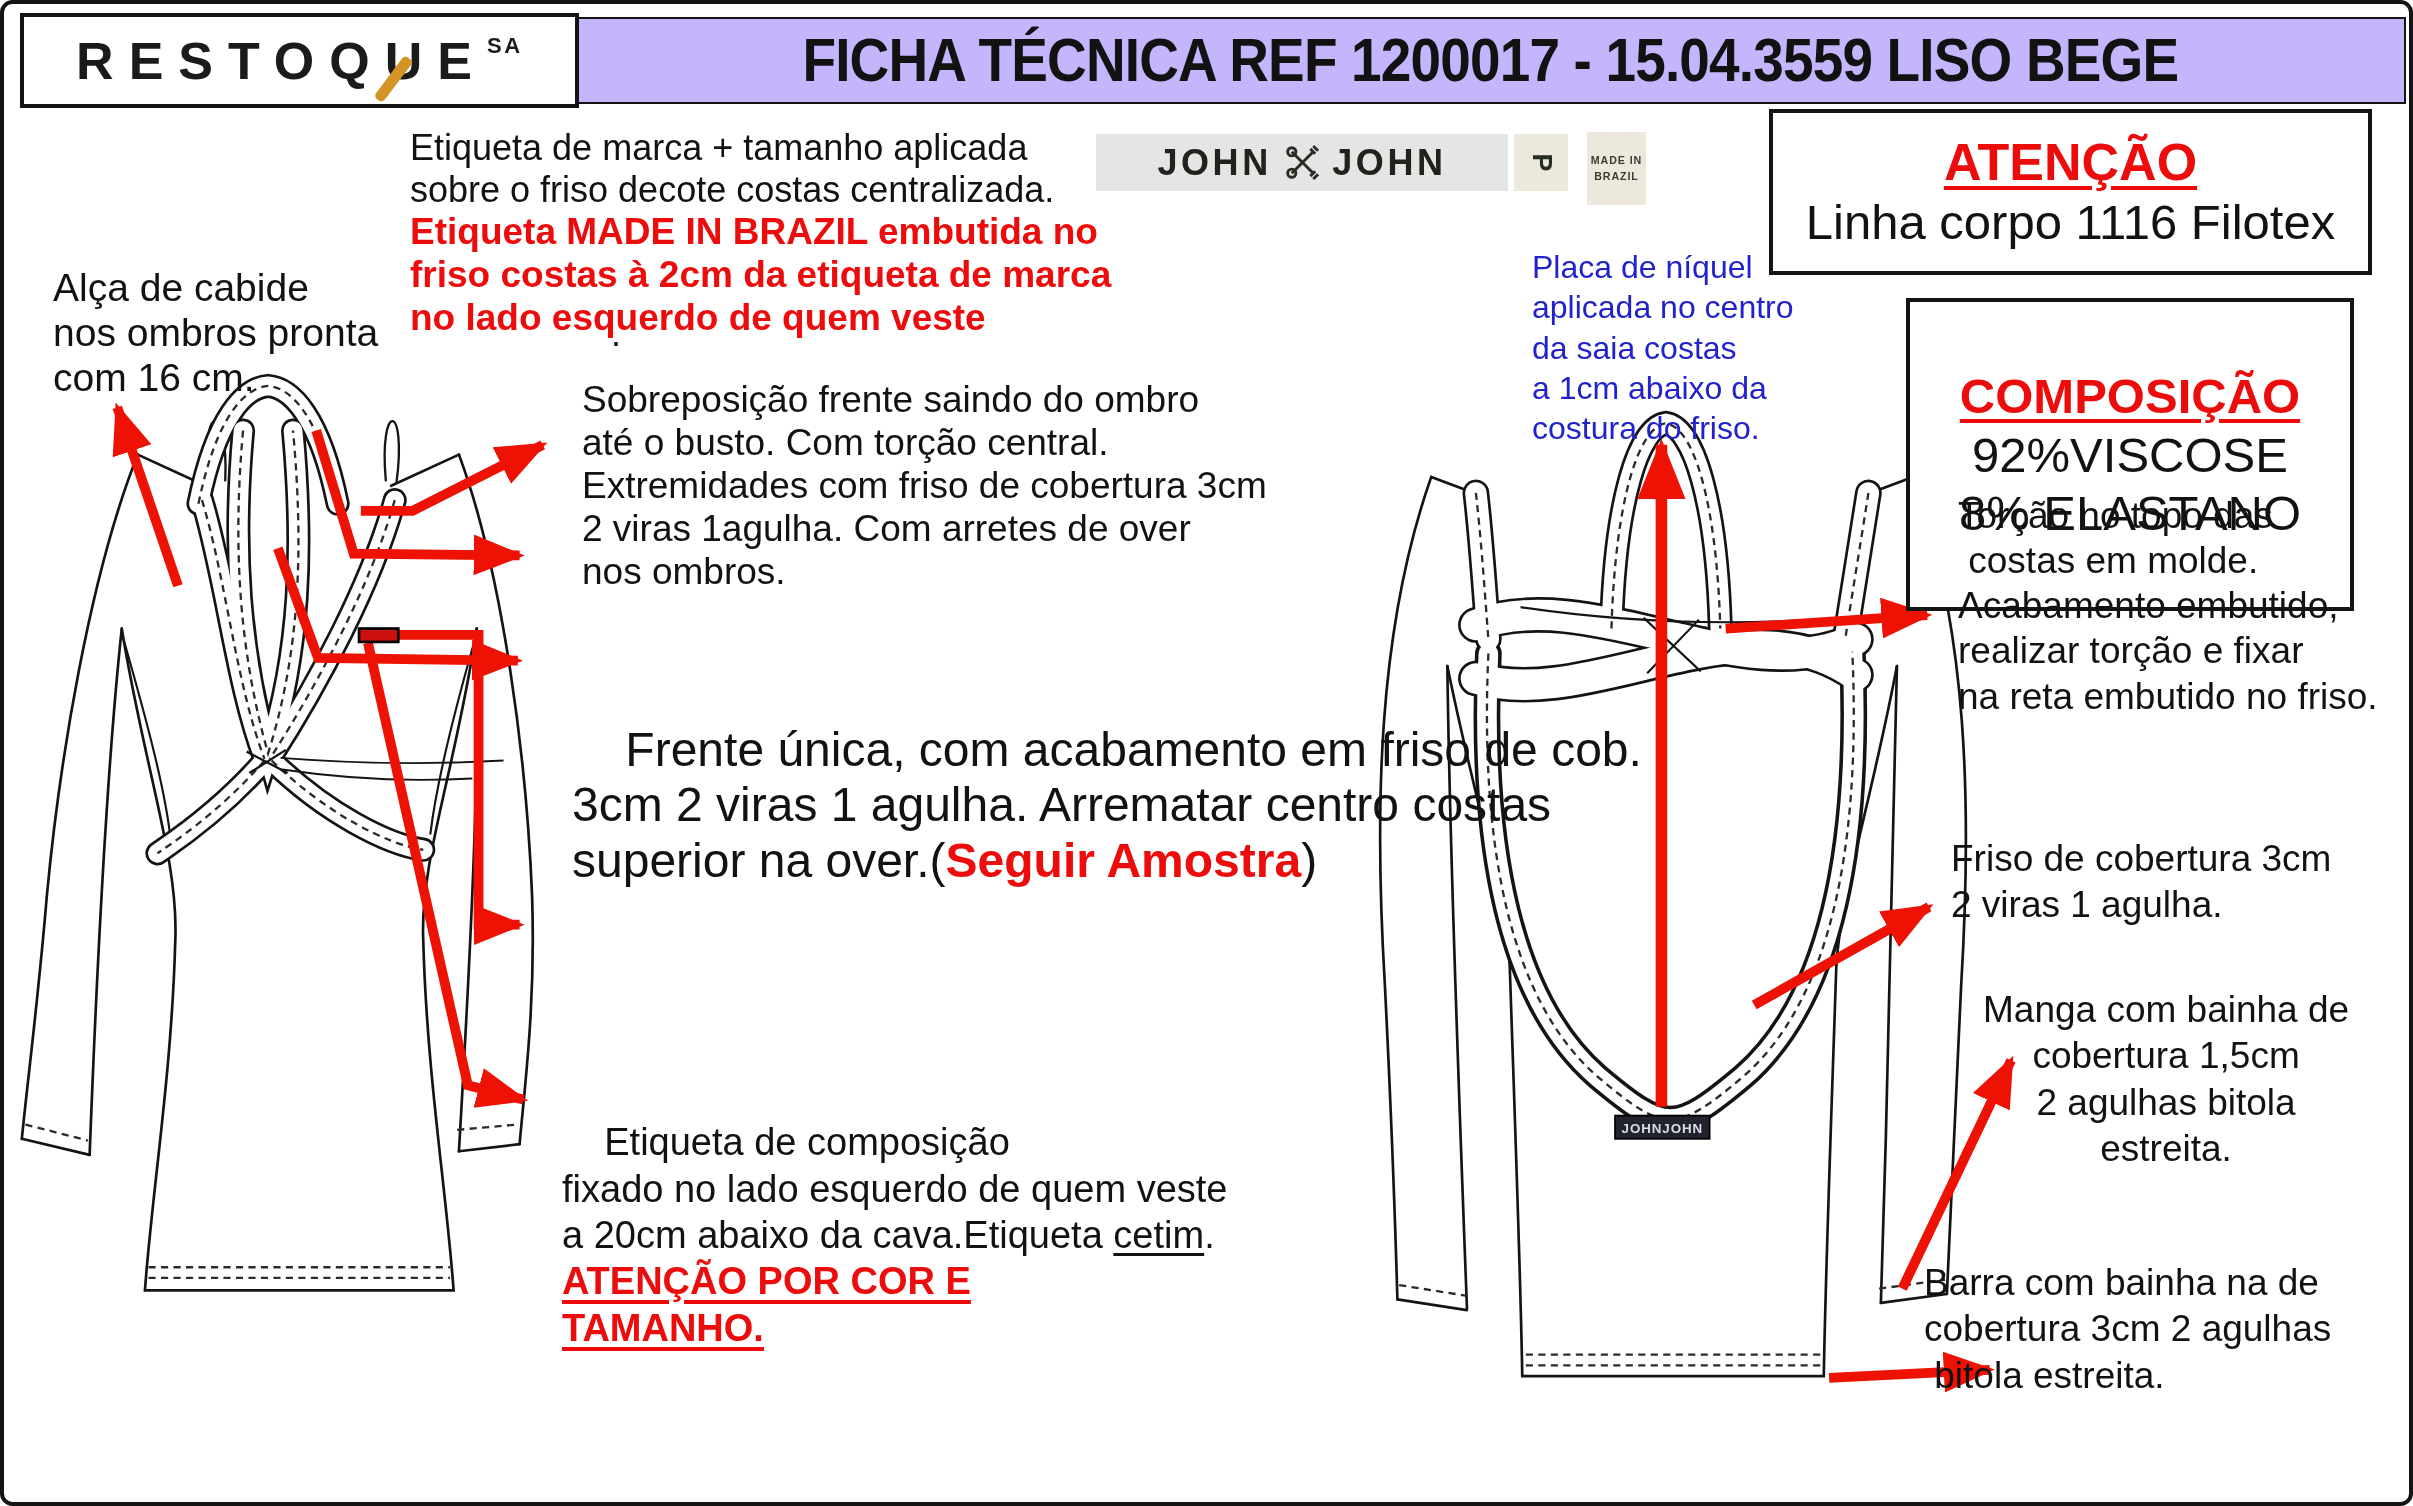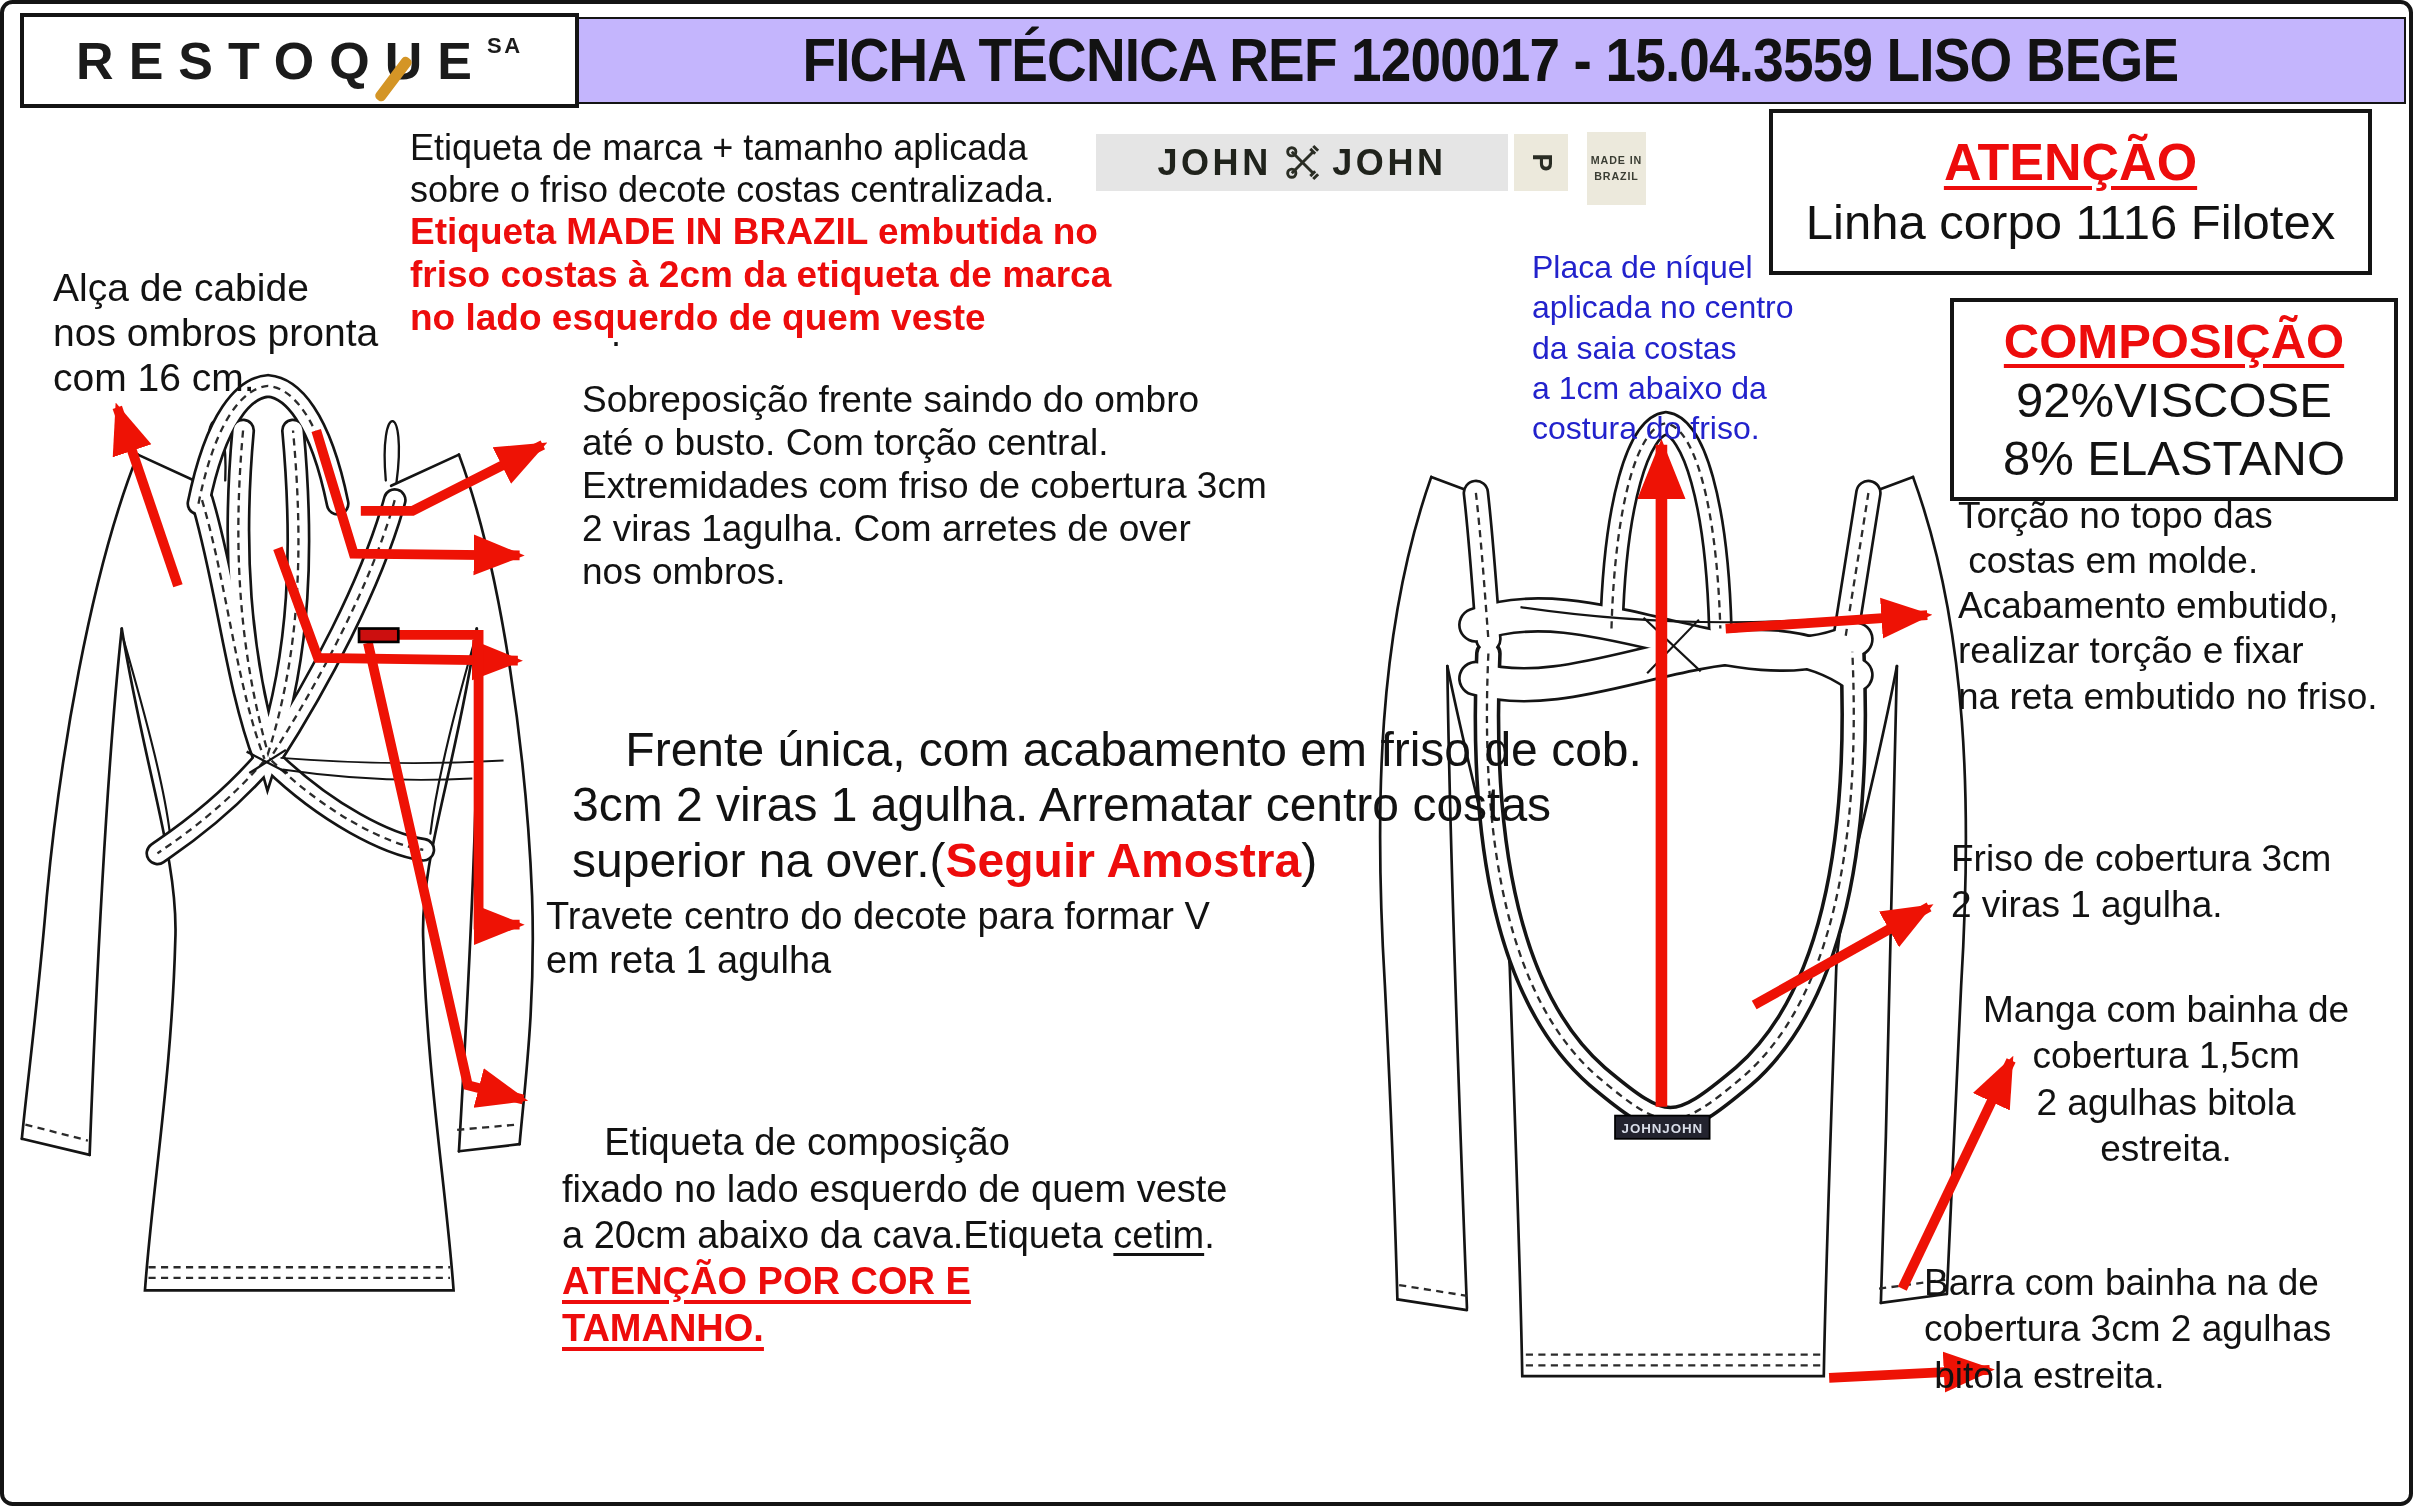--- a/index.html
+++ b/index.html
@@ -20,21 +20,21 @@
   #logo-box .brand{font-size:52px;font-weight:700;letter-spacing:15px;color:#1b1b1b;}
   #logo-box .sa{font-size:22px;font-weight:700;letter-spacing:2.7px;color:#1b1b1b;position:relative;top:-14.3px;}
   #logo-slash{position:absolute;left:364px;top:36px;width:10.7px;height:52px;background:#D49526;
               transform:rotate(37deg);border-radius:4.5px;z-index:3;}
   
   .info-box{position:absolute;border:4.5px solid #141414;box-sizing:border-box;background:#fff;
             display:flex;flex-direction:column;align-items:center;justify-content:center;text-align:right;z-index:3;}
   #atencao-box{left:1765px;top:105px;width:603px;height:166px;}
   #atencao-box .bt{font-size:52px;line-height:1.15;}
   #atencao-box .bb{font-size:49px;line-height:1.2;color:#121212;}
-  #composicao-box{left:1902px;top:294px;width:448px;height:203px;margin-left:44px;}
+  #composicao-box{left:1902px;top:294px;width:448px;height:313px;}
   #composicao-box .bt{font-size:49px;line-height:1.25;}
   #composicao-box .bb{font-size:49px;line-height:1.18;color:#121212;}
   
   #jj-label{position:absolute;left:1092px;top:130px;width:412px;height:57px;background:#e5e5e5;
             display:flex;align-items:center;justify-content:center;gap:10.7px;z-index:3;}
   #jj-label .jj{font-size:36px;font-weight:700;letter-spacing:3.6px;color:#20231c;}
   #jj-size-tab{position:absolute;left:1510px;top:130px;width:54px;height:57px;background:#ECE9DC;
                display:flex;align-items:center;justify-content:center;z-index:3;}
   #jj-size-tab span{font-size:27px;font-weight:600;color:#2a2d24;transform:rotate(90deg);}
   #made-in-label{position:absolute;left:1583px;top:128px;width:59px;height:73px;background:#ECE9DC;
@@ -103,22 +103,20 @@
   <div class="txt" style="left:578px;top:375px;font-size:37px;">Sobreposição frente saindo do ombro
 até o busto. Com torção central.
 Extremidades com friso de cobertura 3cm
 2 viras 1agulha. Com arretes de over
 nos ombros.</div>
   <div class="txt" style="left:568px;top:662px;font-size:48px;">
     <span>Frente única, com acabamento em friso de cob.
 3cm 2 viras 1 agulha. Arrematar centro costas
 superior na over.(</span><span class="red">Seguir Amostra</span><span>)</span>
   </div>
-  <div class="txt" style="left:542px;top:890px;font-size:38px;">Travete centro do decote para formar V
-em reta 1 agulha</div>
   <div class="txt" style="left:558px;top:1069px;font-size:38px;line-height:1.22;">
     <span>Etiqueta de composição
 fixado no lado esquerdo de quem veste
 a 20cm abaixo da cava.Etiqueta </span><span class="u-thin">cetim</span><span>.
 </span><span class="red u">ATENÇÃO POR COR E
 TAMANHO.</span>
   </div>
   <div class="txt blue" style="left:1528px;top:243px;font-size:32px;line-height:1.26;">Placa de níquel
 aplicada no centro
 da saia costas

